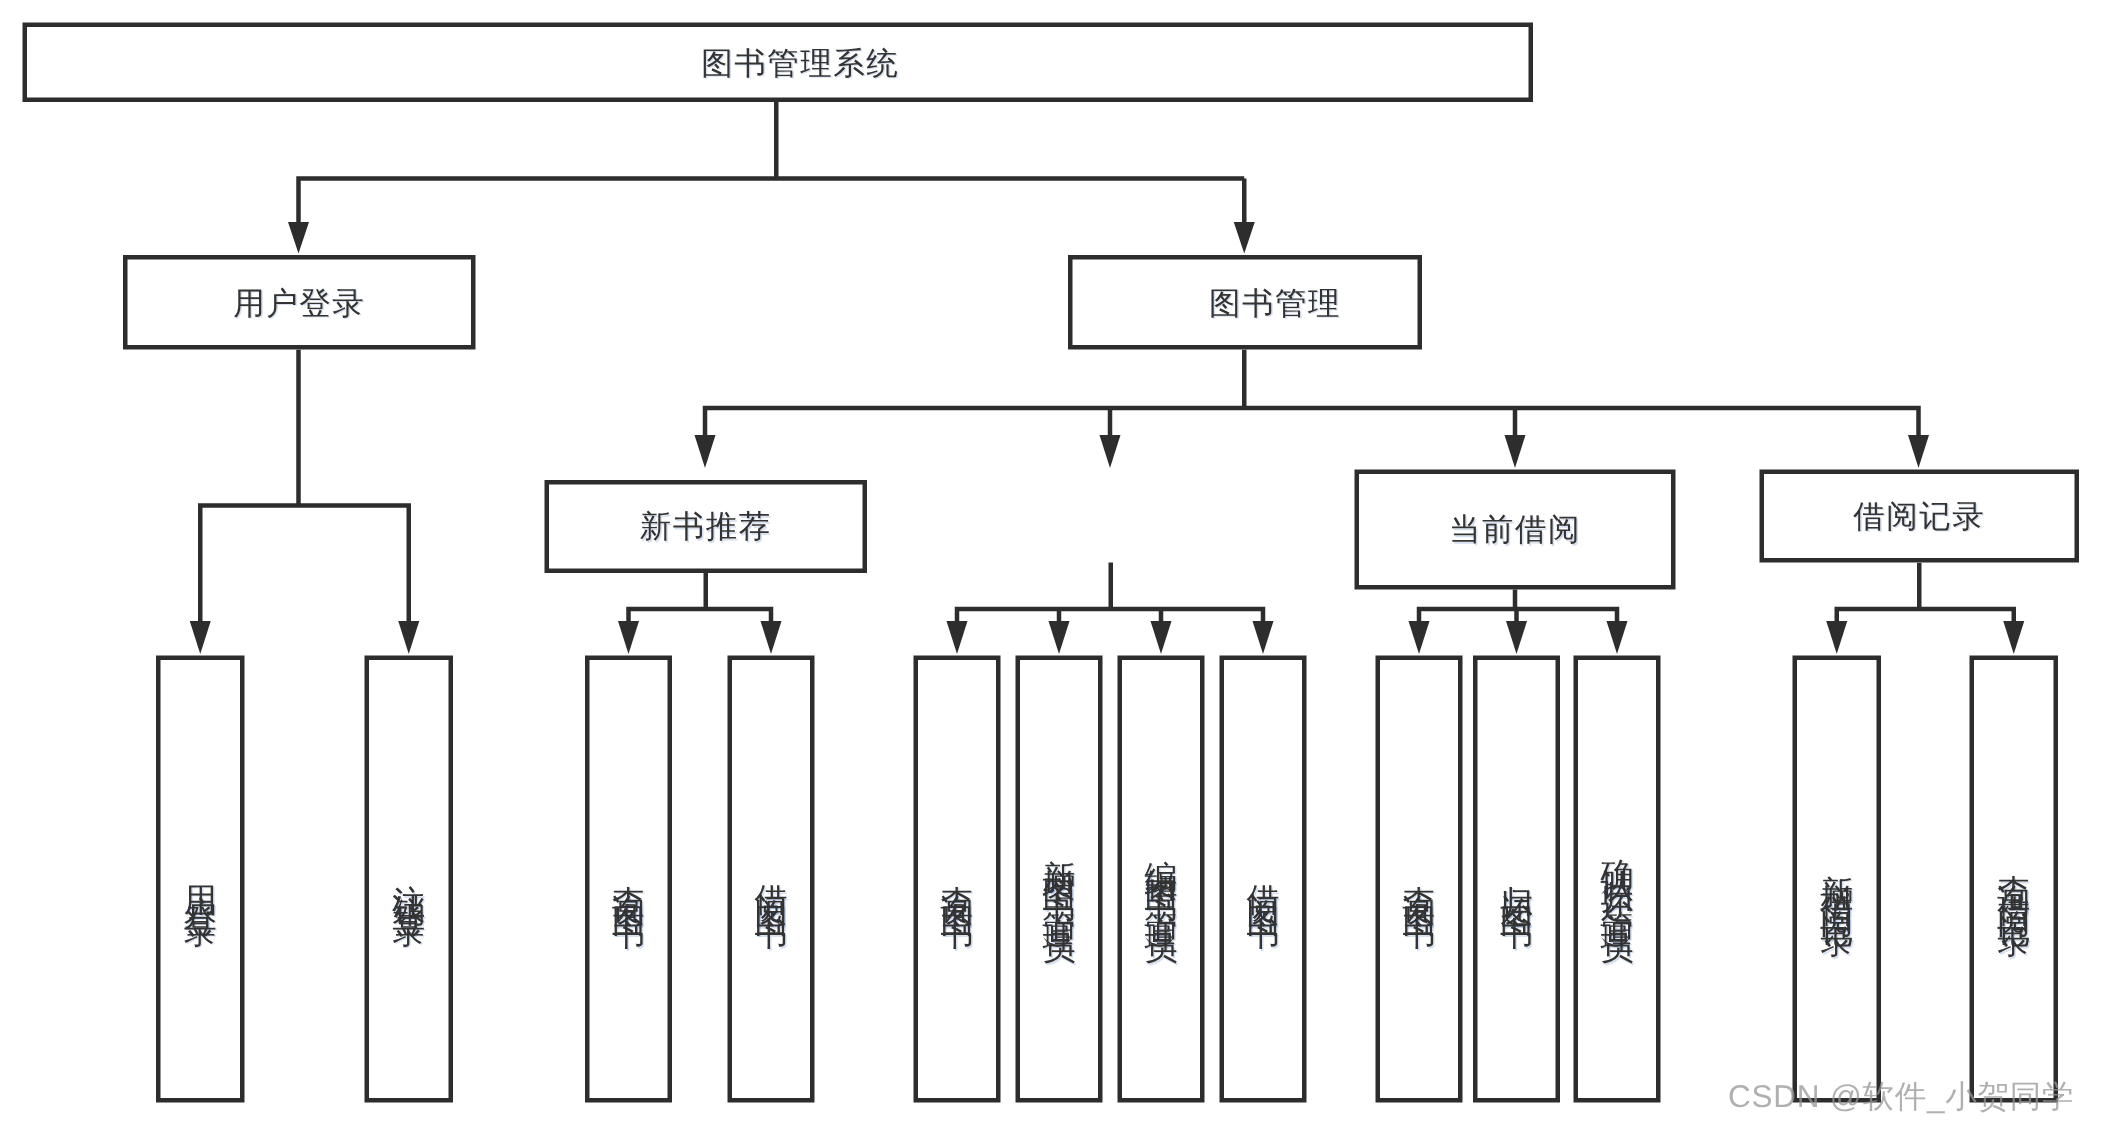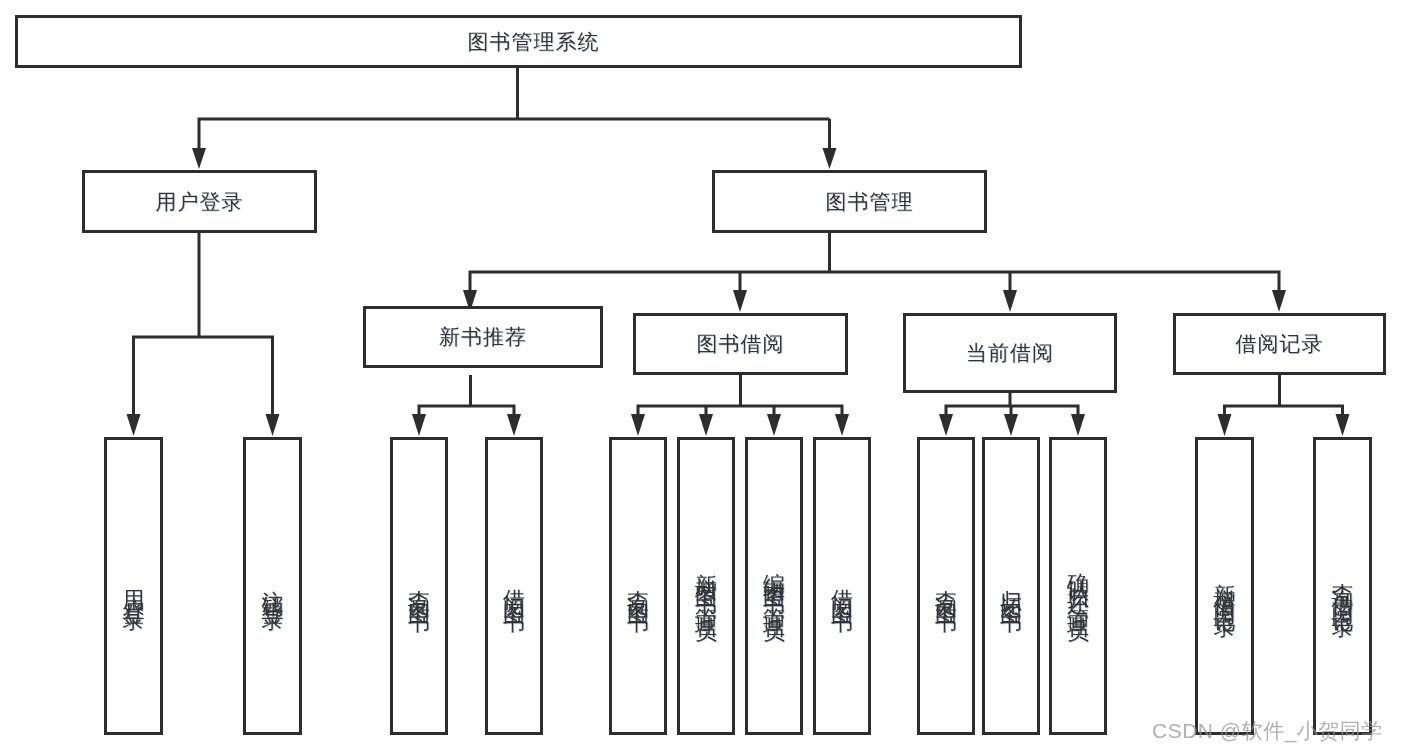--- a/index.html
+++ b/index.html
@@ -97,24 +97,23 @@
       <polygon points="1004,414 1018,414 1011,436"></polygon>
       <polygon points="1071,414 1085,414 1078,436"></polygon>
       <polygon points="1217.5,414 1231.5,414 1224.5,436"></polygon>
       <polygon points="1335.5,414 1349.5,414 1342.5,436"></polygon>
     </g>
   </svg>
 
   <div class="node box-h" style="left:15px;top:15px;width:1007px;height:53px;padding-left:30px;">图书管理系统</div>
 
   <div class="node box-h" style="left:82px;top:170px;width:235px;height:63px;">用户登录</div>
-  <div class="node box-h" style="left:712px;top:170px;width:275px;height:63px;padding-left:40px;">图书管理</div>
+  <div class="node box-h" style="left:712px;top:170px;width:236px;height:63px;padding-left:40px;">图书管理</div>
 
-  <div class="node box-h" style="left:363px;top:306px;width:240px;height:62px;">新书推荐</div>
-  <div class="node box-h" style="left:633px;top:313px;width:215px;height:62px;">图书借阅</div>
+  <div class="node box-h" style="left:363px;top:320px;width:215px;height:62px;">新书推荐</div>
   <div class="node box-h" style="left:903px;top:313px;width:214px;height:80px;">当前借阅</div>
   <div class="node box-h" style="left:1173px;top:313px;width:213px;height:62px;text-align:right;">借阅记录</div>
 
   <div class="node box-v" style="left:104px;top:437px;width:59px;height:298px;">用户登录</div>
   <div class="node box-v" style="left:243px;top:437px;width:59px;height:298px;">注销登录</div>
 
   <div class="node box-v" style="left:390px;top:437px;width:58px;height:298px;">查询图书</div>
   <div class="node box-v" style="left:485px;top:437px;width:58px;height:298px;">借阅图书</div>
 
   <div class="node box-v" style="left:609px;top:437px;width:58px;height:298px;">查询图书</div>

